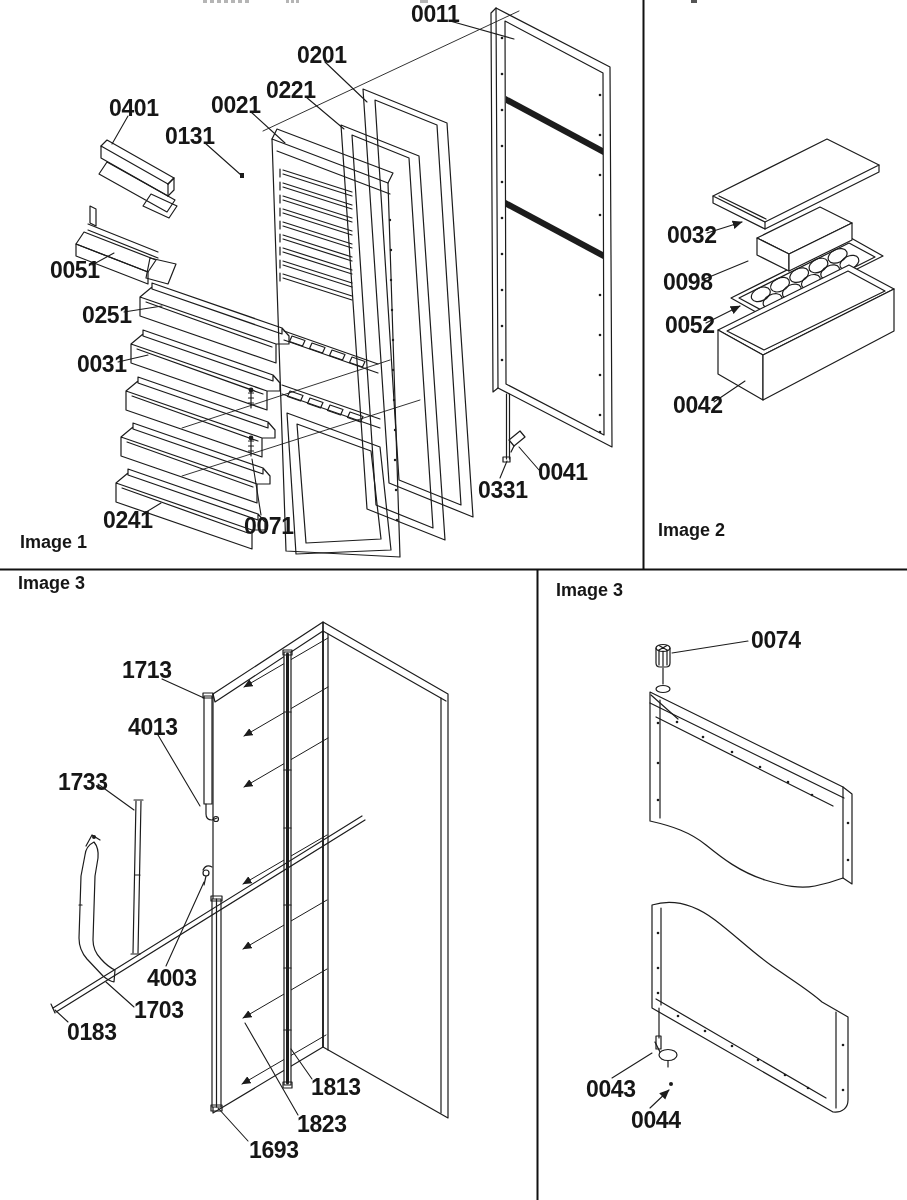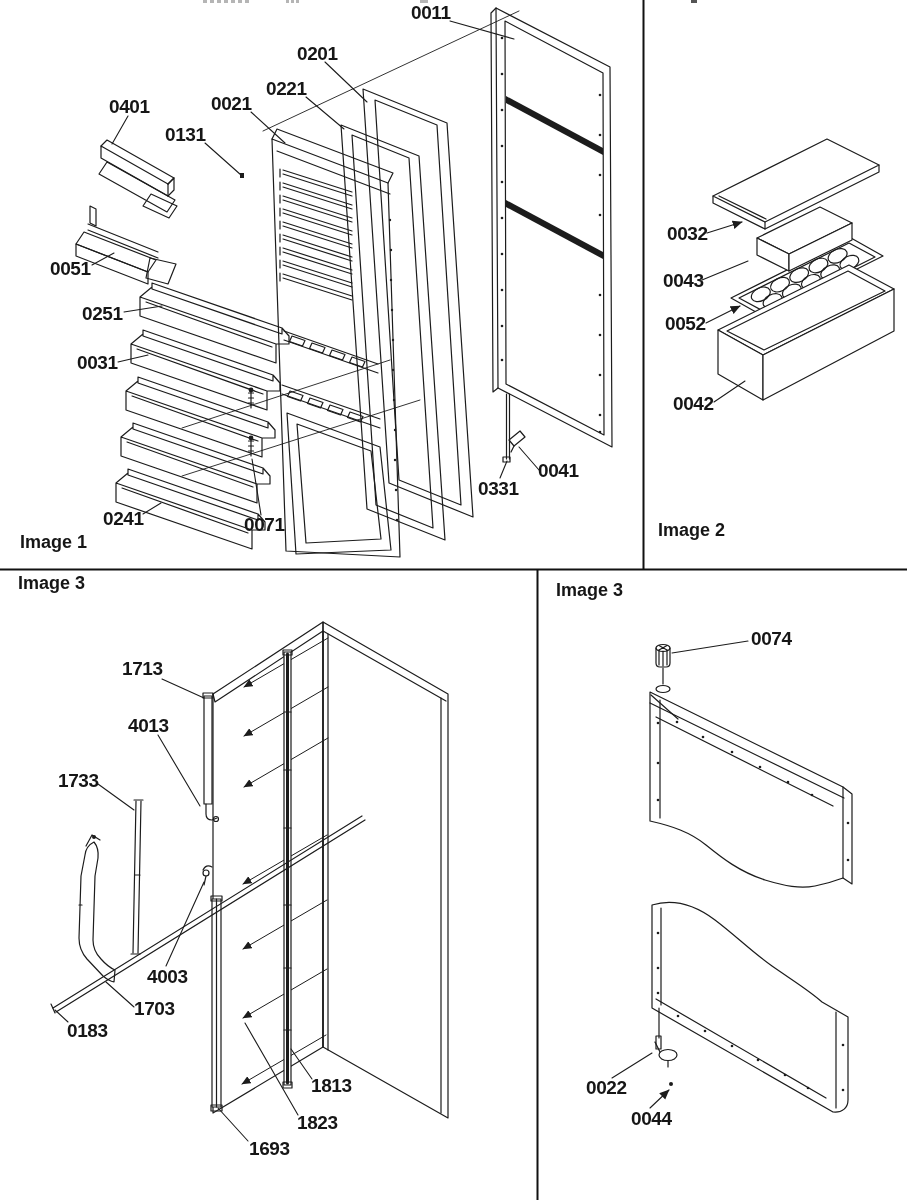--- a/index.html
+++ b/index.html
@@ -2,21 +2,21 @@
 <html><head>
 <meta charset="utf-8">
 <style>
   html,body{margin:0;padding:0;background:#ffffff;}
   .page{
     position:relative;width:907px;height:1200px;background:#ffffff;
     overflow:hidden;font-family:"Liberation Sans",sans-serif;
   }
   .page svg{position:absolute;left:0;top:0;}
   .lbl{
-    position:absolute;font-weight:700;font-size:19px;line-height:1;
+    position:absolute;font-weight:700;font-size:23px;line-height:1;
     color:#161616;letter-spacing:-0.4px;white-space:nowrap;
   }
   .ttl{
     position:absolute;font-weight:700;font-size:18px;line-height:1;
     color:#161616;white-space:nowrap;
   }
 </style>
 </head>
 <body>
 
@@ -446,34 +446,34 @@
 <div class="lbl" style="left:50px;top:259px">0051</div>
 <div class="lbl" style="left:82px;top:304px">0251</div>
 <div class="lbl" style="left:77px;top:353px">0031</div>
 <div class="lbl" style="left:103px;top:509px">0241</div>
 <div class="lbl" style="left:244px;top:515px">0071</div>
 <div class="lbl" style="left:478px;top:479px">0331</div>
 <div class="lbl" style="left:538px;top:461px">0041</div>
 <div class="ttl" style="left:20px;top:533px">Image 1</div>
 
 <div class="lbl" style="left:667px;top:224px">0032</div>
-<div class="lbl" style="left:663px;top:271px">0043</div>
+<div class="lbl" style="left:663px;top:271px">0098</div>
 <div class="lbl" style="left:665px;top:314px">0052</div>
 <div class="lbl" style="left:673px;top:394px">0042</div>
 <div class="ttl" style="left:658px;top:521px">Image 2</div>
 
 <div class="ttl" style="left:18px;top:574px">Image 3</div>
 <div class="lbl" style="left:122px;top:659px">1713</div>
 <div class="lbl" style="left:128px;top:716px">4013</div>
 <div class="lbl" style="left:58px;top:771px">1733</div>
 <div class="lbl" style="left:147px;top:967px">4003</div>
 <div class="lbl" style="left:134px;top:999px">1703</div>
 <div class="lbl" style="left:67px;top:1021px">0183</div>
 <div class="lbl" style="left:311px;top:1076px">1813</div>
 <div class="lbl" style="left:297px;top:1113px">1823</div>
 <div class="lbl" style="left:249px;top:1139px">1693</div>
 
 <div class="ttl" style="left:556px;top:581px">Image 3</div>
 <div class="lbl" style="left:751px;top:629px">0074</div>
-<div class="lbl" style="left:586px;top:1078px">0022</div>
+<div class="lbl" style="left:586px;top:1078px">0043</div>
 <div class="lbl" style="left:631px;top:1109px">0044</div>
 
 </div>
 
 </body></html>

